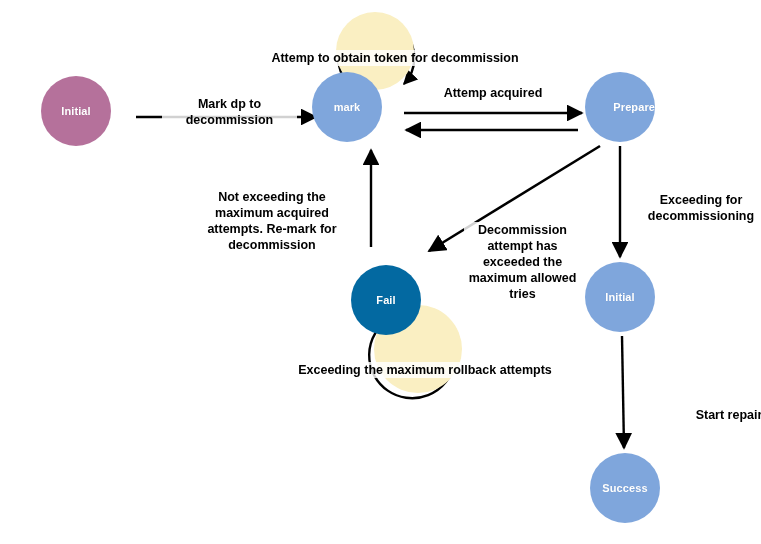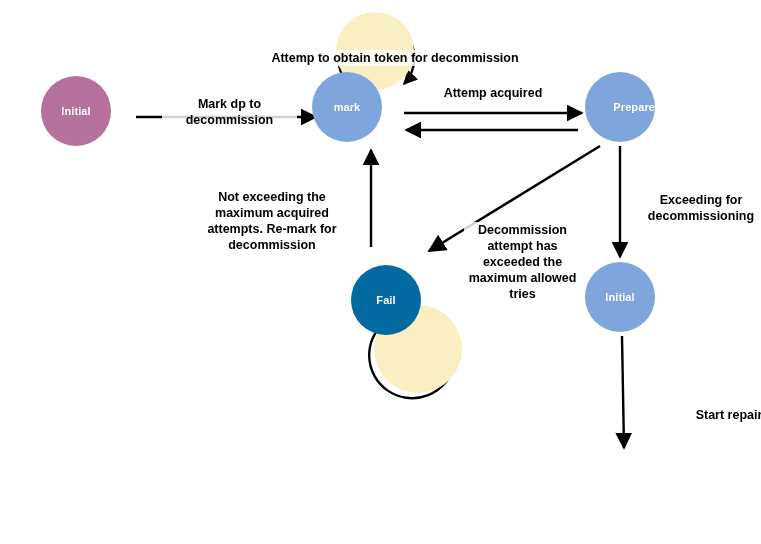--- a/index.html
+++ b/index.html
@@ -104,20 +104,23 @@
   </div>
 
   <div class="node" style="left:585px; top:72px; width:70px; height:70px; background:#7FA6DC;justify-content:flex-end;">
     <span class="node-label">Prepare</span>
   </div>
 
   <div class="node" style="left:585px; top:262px; width:70px; height:70px; background:#7FA6DC;">
     <span class="node-label">Initial</span>
   </div>
 
+  <div class="node" style="left:590px; top:453px; width:70px; height:70px; background:#7FA6DC;">
+    <span class="node-label">Success</span>
+  </div>
 
   <div class="node" style="left:351px; top:265px; width:70px; height:70px; background:#0369a1;">
     <span class="node-label">Fail</span>
   </div>
 
   <div class="edge-label tc" style="left:162px; top:72px; width:135px;margin-top:24px;">Mark dp to
 decommission</div>
 
   <div class="edge-label tl" style="left:265px; top:26px; width:260px;">Attemp to obtain token for decommission</div>
 
@@ -133,14 +136,15 @@
   <div class="edge-label tc" style="left:641px; top:192px; width:120px;">Exceeding for
 decommissioning</div>
 
   <div class="edge-label tl" style="left:674px; top:383px; width:110px;">Start repair</div>
 
   <div class="edge-label tl" style="left:197px; top:165px; width:150px;">Not exceeding the
 maximum acquired
 attempts. Re-mark for
 decommission</div>
 
+  <div class="edge-label tl" style="left:275px; top:338px; width:300px;">Exceeding the maximum rollback attempts</div>
 
 </div>
 
 </body></html>

